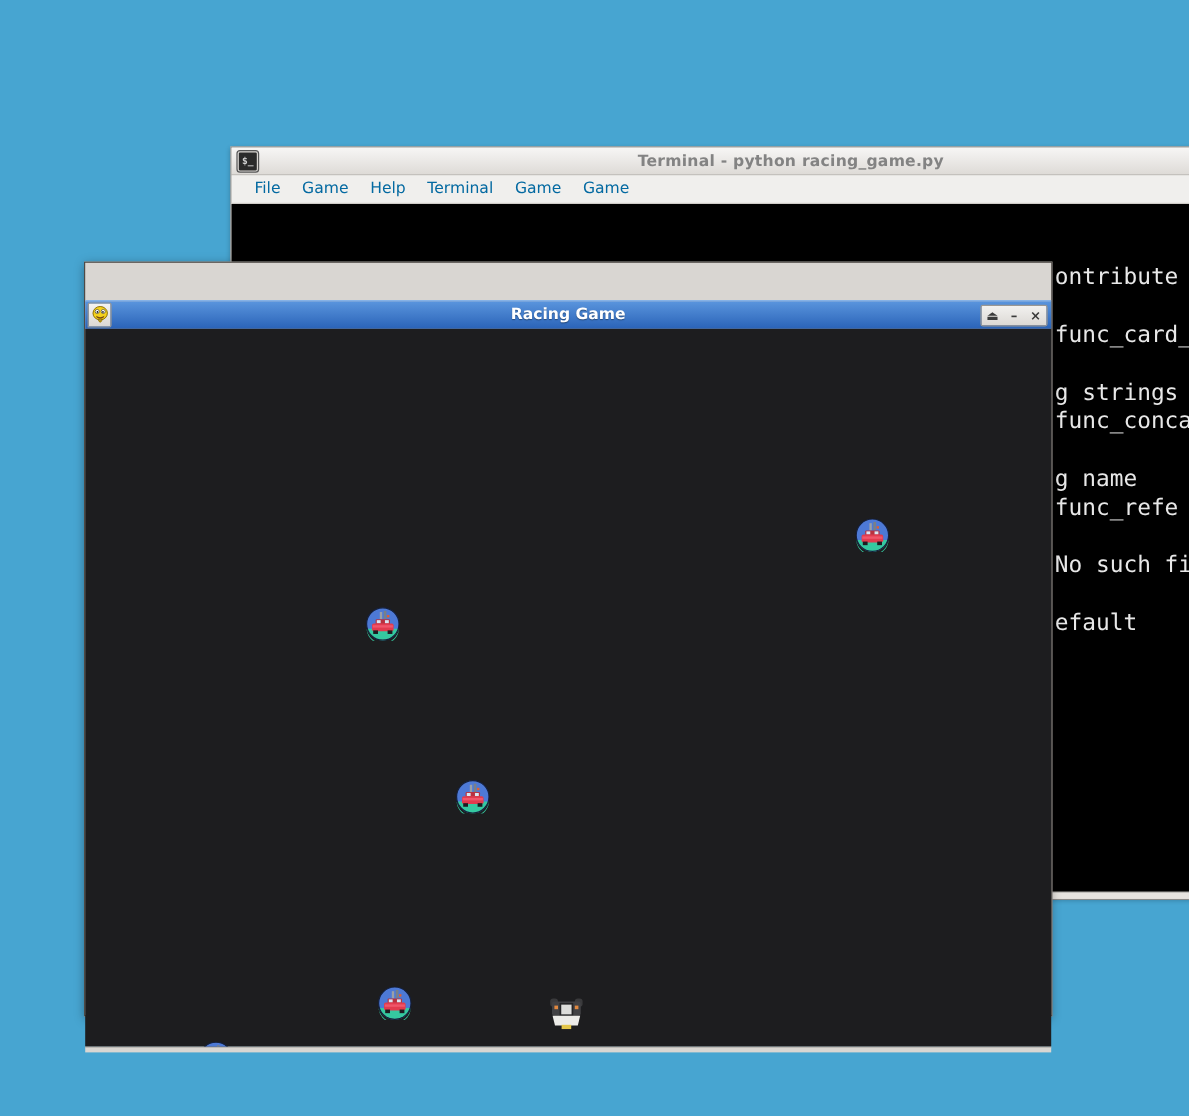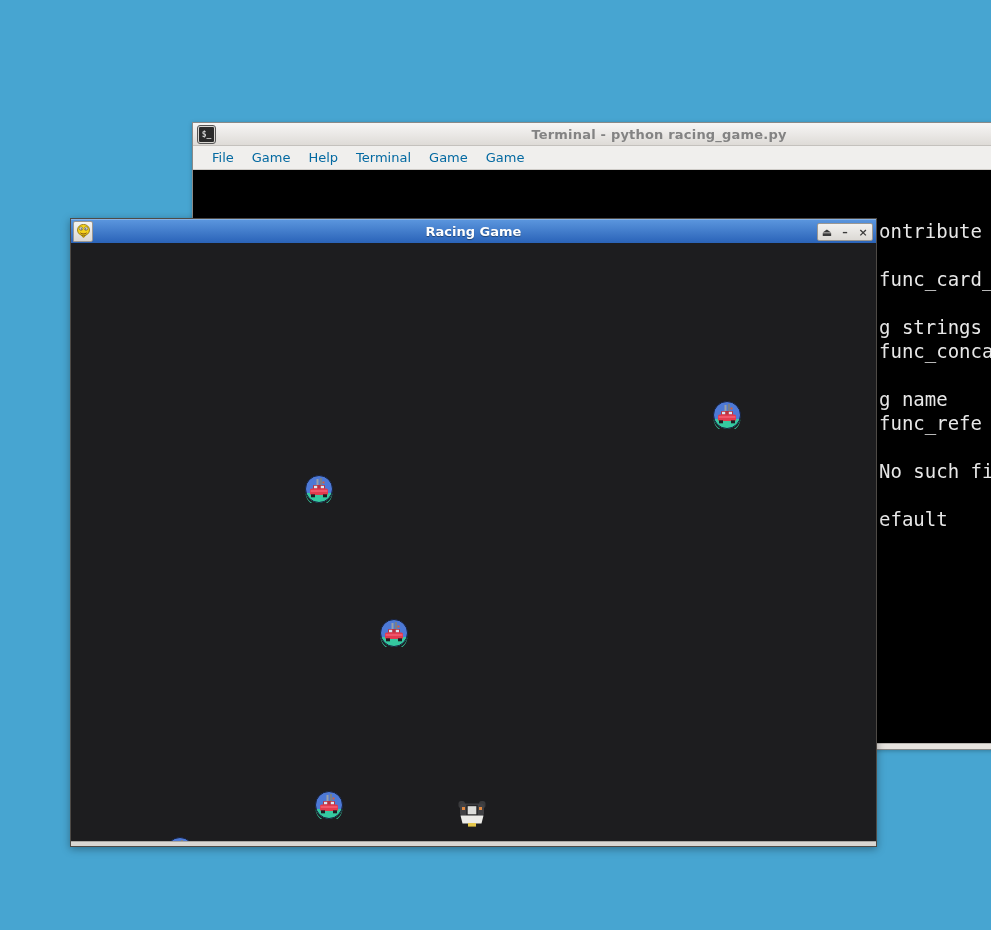--- a/index.html
+++ b/index.html
@@ -87,21 +87,21 @@
     width: 807px; height: 629px;
     border: 1px solid #4e4a46;
     background: #d9d6d2;
     box-shadow: 0 2px 8px rgba(0,0,0,.35);
   }
   .g-titlebar {
     position: relative;
     height: 24px;
     background: linear-gradient(#5a95dd, #2a63b8);
     border-top: 1px solid #86b2e6;
-    display: flex; align-items: center;
+    display: flex; align-items: center; margin-top: 31px;
   }
   .g-title {
     position: absolute; left: 0; right: 0;
     text-align: center;
     color: #fff; font-weight: bold; font-size: 13px;
     text-shadow: 0 1px 1px rgba(0,0,0,.4);
   }
   .g-iconbox {
     position: relative; z-index: 2;
     margin-left: 2px;

